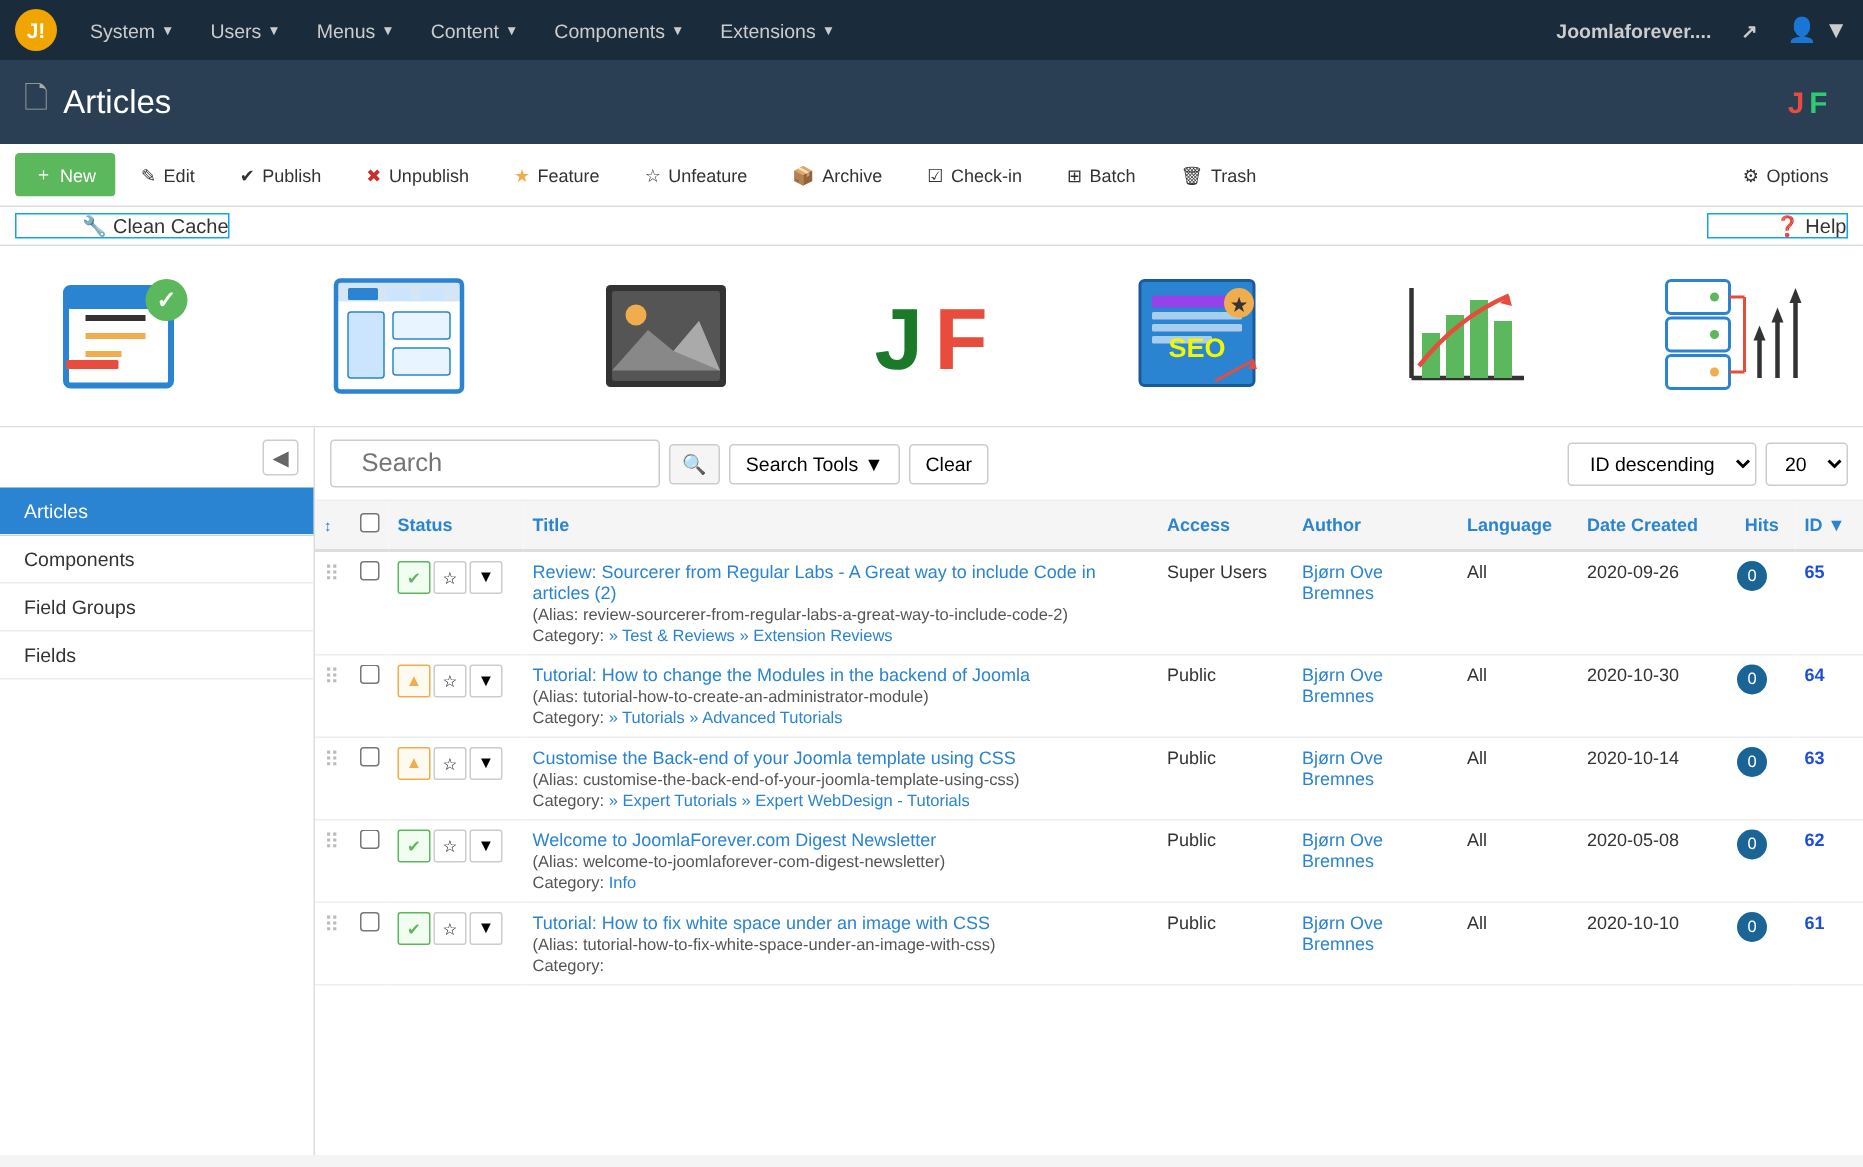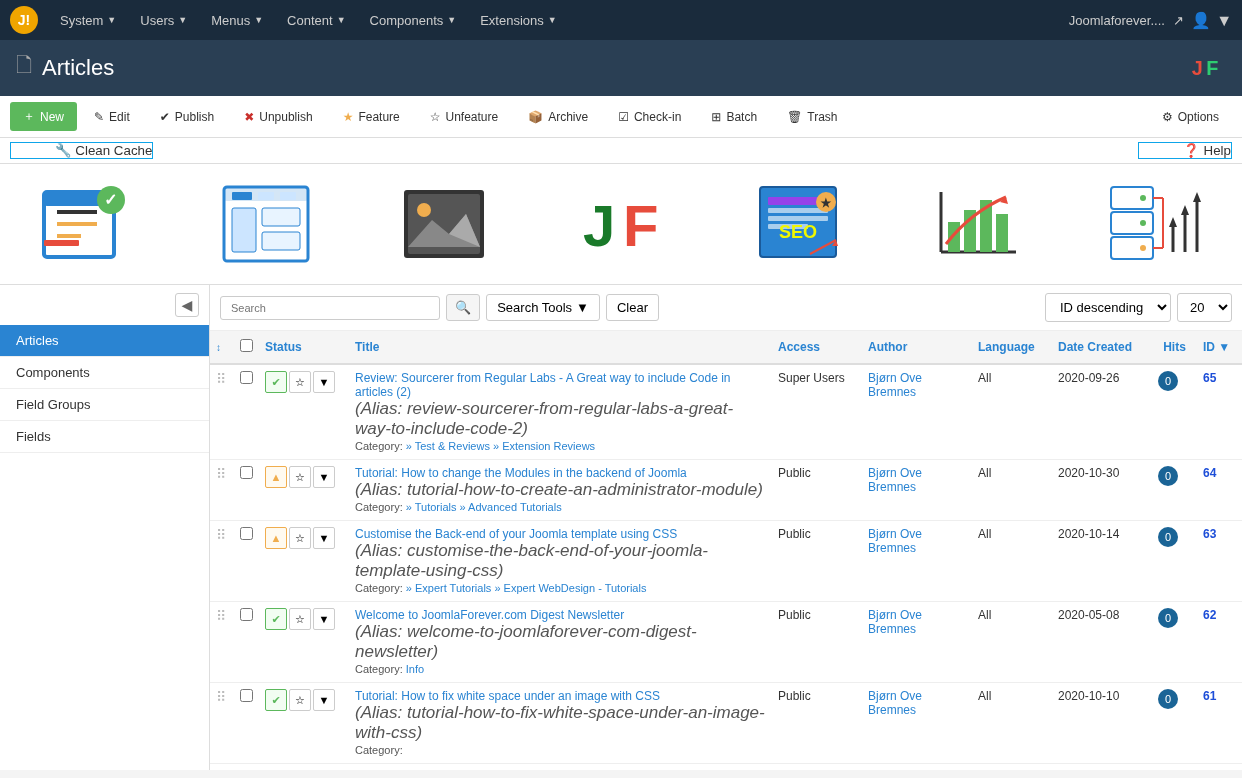--- a/index.html
+++ b/index.html
@@ -18,21 +18,21 @@
     .topnav .joomla-logo {
       width: 28px; height: 28px; margin-right: 8px;
     }
     .topnav .nav-item {
       color: #ccc; font-size: 13px; padding: 4px 10px; cursor: pointer;
       display: flex; align-items: center; gap: 4px;
       border-radius: 3px;
     }
     .topnav .nav-item .arrow { font-size: 9px; }
     .topnav .spacer { flex: 1; }
-    .topnav .right-items { display: flex; align-items: center; gap: 8px; }
+    .topnav .right-items { display: flex; align-items: center; gap: 20px; font-weight: bold; }
     .topnav .site-link { color: #ccc; font-size: 13px; cursor: pointer; }
     .topnav .user-icon { color: #ccc; font-size: 16px; cursor: pointer; }
 
     
     .header-bar {
       background: #2a3f54;
       color: #fff;
       display: flex;
       align-items: center;
       padding: 0 16px;
@@ -132,21 +132,21 @@
     }
     .search-bar {
       padding: 8px 10px;
       display: flex;
       align-items: center;
       gap: 6px;
       border-bottom: 1px solid #eee;
     }
     .search-bar input {
       border: 1px solid #ccc; border-radius: 3px;
-      padding: 5px 10px; font-size: 11px; width: 220px;
+      padding: 5px 20px; font-size: 17px; width: 220px;
     }
     .search-bar .search-btn {
       background: #f5f5f5; border: 1px solid #ccc; border-radius: 3px;
       padding: 5px 8px; cursor: pointer; font-size: 13px;
     }
     .search-bar .search-tools-btn {
       background: #fff; border: 1px solid #ccc; border-radius: 3px;
       padding: 5px 10px; cursor: pointer; font-size: 13px;
       display: flex; align-items: center; gap: 4px;
     }
@@ -181,21 +181,21 @@
     }
     .articles-table th.center { text-align: center; }
     .articles-table td {
       border-bottom: 1px solid #eee;
       padding: 6px 6px;
       vertical-align: top;
       font-size: 12px;
     }
     .drag-handle { color: #bbb; cursor: grab; font-size: 14px; }
     .article-title { color: #2a84d2; cursor: pointer; font-weight: normal; }
-    .article-alias { color: #555; font-size: 17px; font-style: italic; }
+    .article-alias { color: #555; font-size: 11px; }
     .article-category { font-size: 11px; color: #555; }
     .article-category a { color: #2a84d2; }
     .hits-badge {
       background: #1a6496; color: #fff;
       border-radius: 50%; width: 20px; height: 20px;
       display: inline-flex; align-items: center; justify-content: center;
       font-size: 11px;
     }
     .status-icons { display: flex; gap: 2px; align-items: center; }
     .status-btn {

